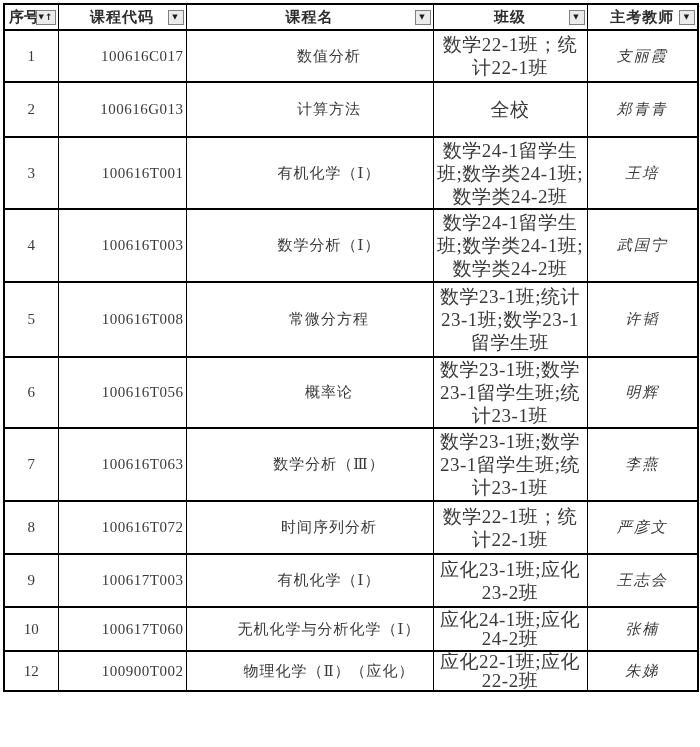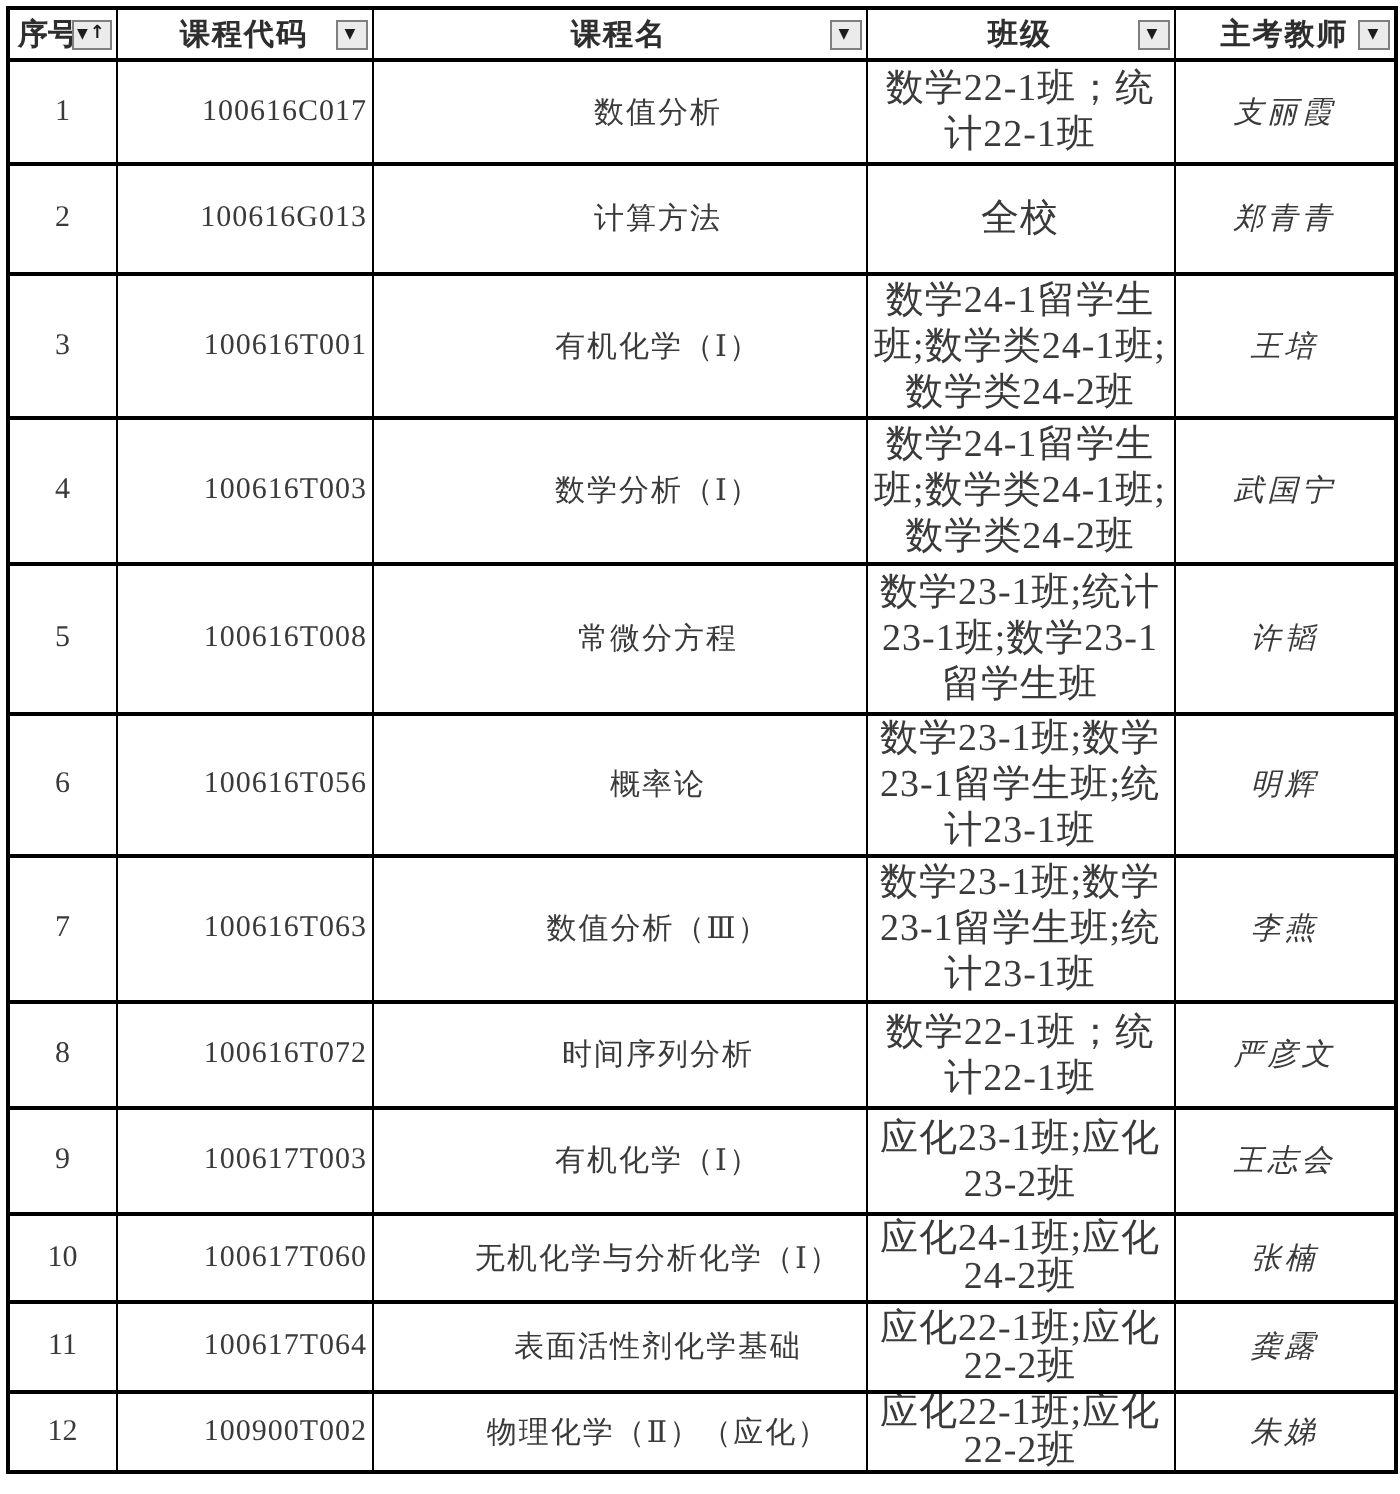--- a/index.html
+++ b/index.html
@@ -148,21 +148,21 @@
         <tr style="height: 69px;">
           <td class="cell-no">6</td>
           <td class="cell-code">100616T056</td>
           <td class="cell-course">概率论</td>
           <td class="cell-classes">数学23-1班;数学23-1留学生班;统计23-1班</td>
           <td class="cell-teacher">明辉</td>
         </tr>
         <tr style="height: 73px;">
           <td class="cell-no">7</td>
           <td class="cell-code">100616T063</td>
-          <td class="cell-course">数值分析（Ⅲ）</td>
+          <td class="cell-course">数学分析（Ⅲ）</td>
           <td class="cell-classes">数学23-1班;数学23-1留学生班;统计23-1班</td>
           <td class="cell-teacher">李燕</td>
         </tr>
         <tr style="height: 53px;">
           <td class="cell-no">8</td>
           <td class="cell-code">100616T072</td>
           <td class="cell-course">时间序列分析</td>
           <td class="cell-classes">数学22-1班；统计22-1班</td>
           <td class="cell-teacher">严彦文</td>
         </tr>
@@ -173,27 +173,20 @@
           <td class="cell-classes">应化23-1班;应化23-2班</td>
           <td class="cell-teacher">王志会</td>
         </tr>
         <tr class="tight" style="height: 44px;">
           <td class="cell-no">10</td>
           <td class="cell-code">100617T060</td>
           <td class="cell-course">无机化学与分析化学（Ⅰ）</td>
           <td class="cell-classes">应化24-1班;应化24-2班</td>
           <td class="cell-teacher">张楠</td>
         </tr>
-        <tr class="tight" style="height: 45px;">
-          <td class="cell-no">11</td>
-          <td class="cell-code">100617T064</td>
-          <td class="cell-course">表面活性剂化学基础</td>
-          <td class="cell-classes">应化22-1班;应化22-2班</td>
-          <td class="cell-teacher">龚露</td>
-        </tr>
         <tr class="tight" style="height: 40px;">
           <td class="cell-no">12</td>
           <td class="cell-code">100900T002</td>
           <td class="cell-course">物理化学（Ⅱ）（应化）</td>
           <td class="cell-classes">应化22-1班;应化22-2班</td>
           <td class="cell-teacher">朱娣</td>
         </tr>
       </tbody>
   </table>
 </div>

